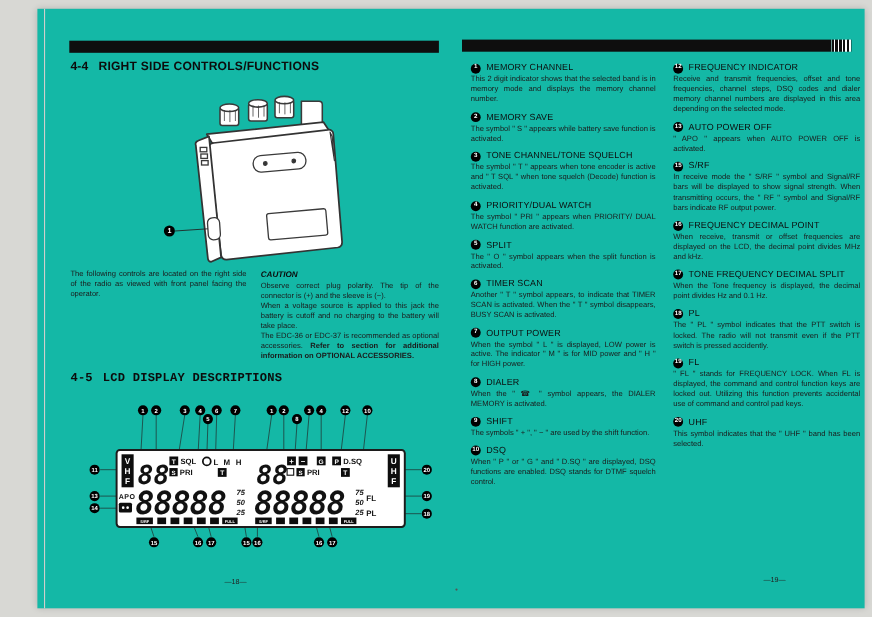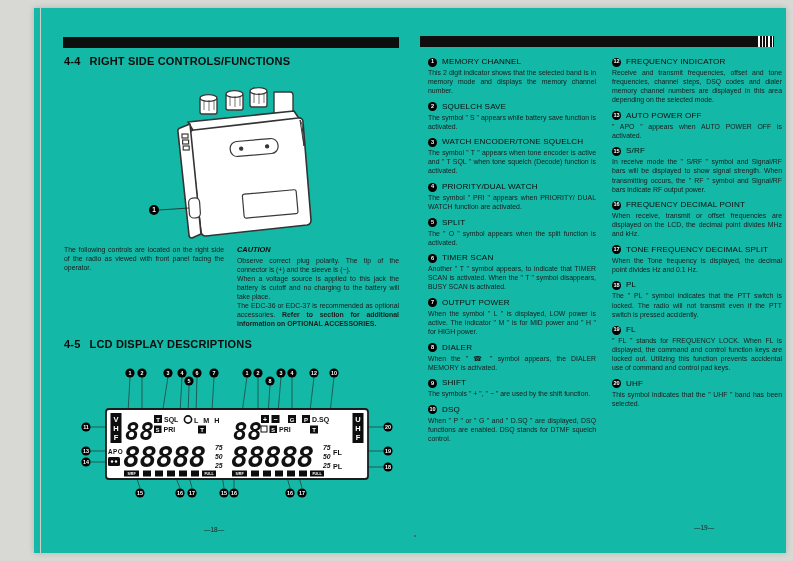--- a/index.html
+++ b/index.html
@@ -96,21 +96,21 @@
     <p class="intro-p">The following controls are located on the right side of the radio as viewed with front panel facing the operator.</p>
   </div>
 
   <div class="txtcol" style="left:203px;top:237px;width:162px;">
     <div class="cau-title">CAUTION</div>
     <p class="cau-p">Observe correct plug polarity. The tip of the connector is (+) and the sleeve is (−).</p>
     <p class="cau-p">When a voltage source is applied to this jack the battery is cutoff and no charging to the battery will take place.</p>
     <p class="cau-p"><span>The EDC-36 or EDC-37 is recommended as optional accessories. </span><span class="cau-bold">Refer to section for additional information on OPTIONAL ACCESSORIES.</span></p>
   </div>
 
-  <div class="sec-head" style="left:30px;top:330px;">
+  <div class="sec-head" style="left:30px;top:330px;font-family:Liberation Mono, monospace;">
     <span class="sec-num">4-5</span><span>LCD DISPLAY DESCRIPTIONS</span>
   </div>
 
   <svg style="position:absolute;left:28px;top:355px;" width="345" height="142" viewBox="0 0 345 142">
 
     <g stroke="#222" stroke-width="0.6">
       <line x1="68" y1="14" x2="66" y2="50"></line>
         <line x1="80" y1="14" x2="80" y2="48"></line>
       <line x1="106" y1="14" x2="100" y2="52"></line>
         <line x1="120" y1="14" x2="118" y2="50"></line>
@@ -313,28 +313,28 @@
     <div class="item">
       <div class="item-head">
           <span class="badge">1</span>
           <span class="item-title">MEMORY CHANNEL</span>
         </div>
       <p class="item-body">This 2 digit indicator shows that the selected band is in memory mode and displays the memory channel number.</p>
     </div>
     <div class="item">
       <div class="item-head">
           <span class="badge">2</span>
-          <span class="item-title">SQUELCH SAVE</span>
+          <span class="item-title">MEMORY SAVE</span>
         </div>
       <p class="item-body">The symbol " S " appears while battery save function is activated.</p>
     </div>
     <div class="item">
       <div class="item-head">
           <span class="badge">3</span>
-          <span class="item-title">WATCH ENCODER/TONE SQUELCH</span>
+          <span class="item-title">TONE CHANNEL/TONE SQUELCH</span>
         </div>
       <p class="item-body">The symbol " T " appears when tone encoder is active and " T SQL " when tone squelch (Decode) function is activated.</p>
     </div>
     <div class="item">
       <div class="item-head">
           <span class="badge">4</span>
           <span class="item-title">PRIORITY/DUAL WATCH</span>
         </div>
       <p class="item-body">The symbol " PRI " appears when PRIORITY/ DUAL WATCH function are activated.</p>
     </div>

